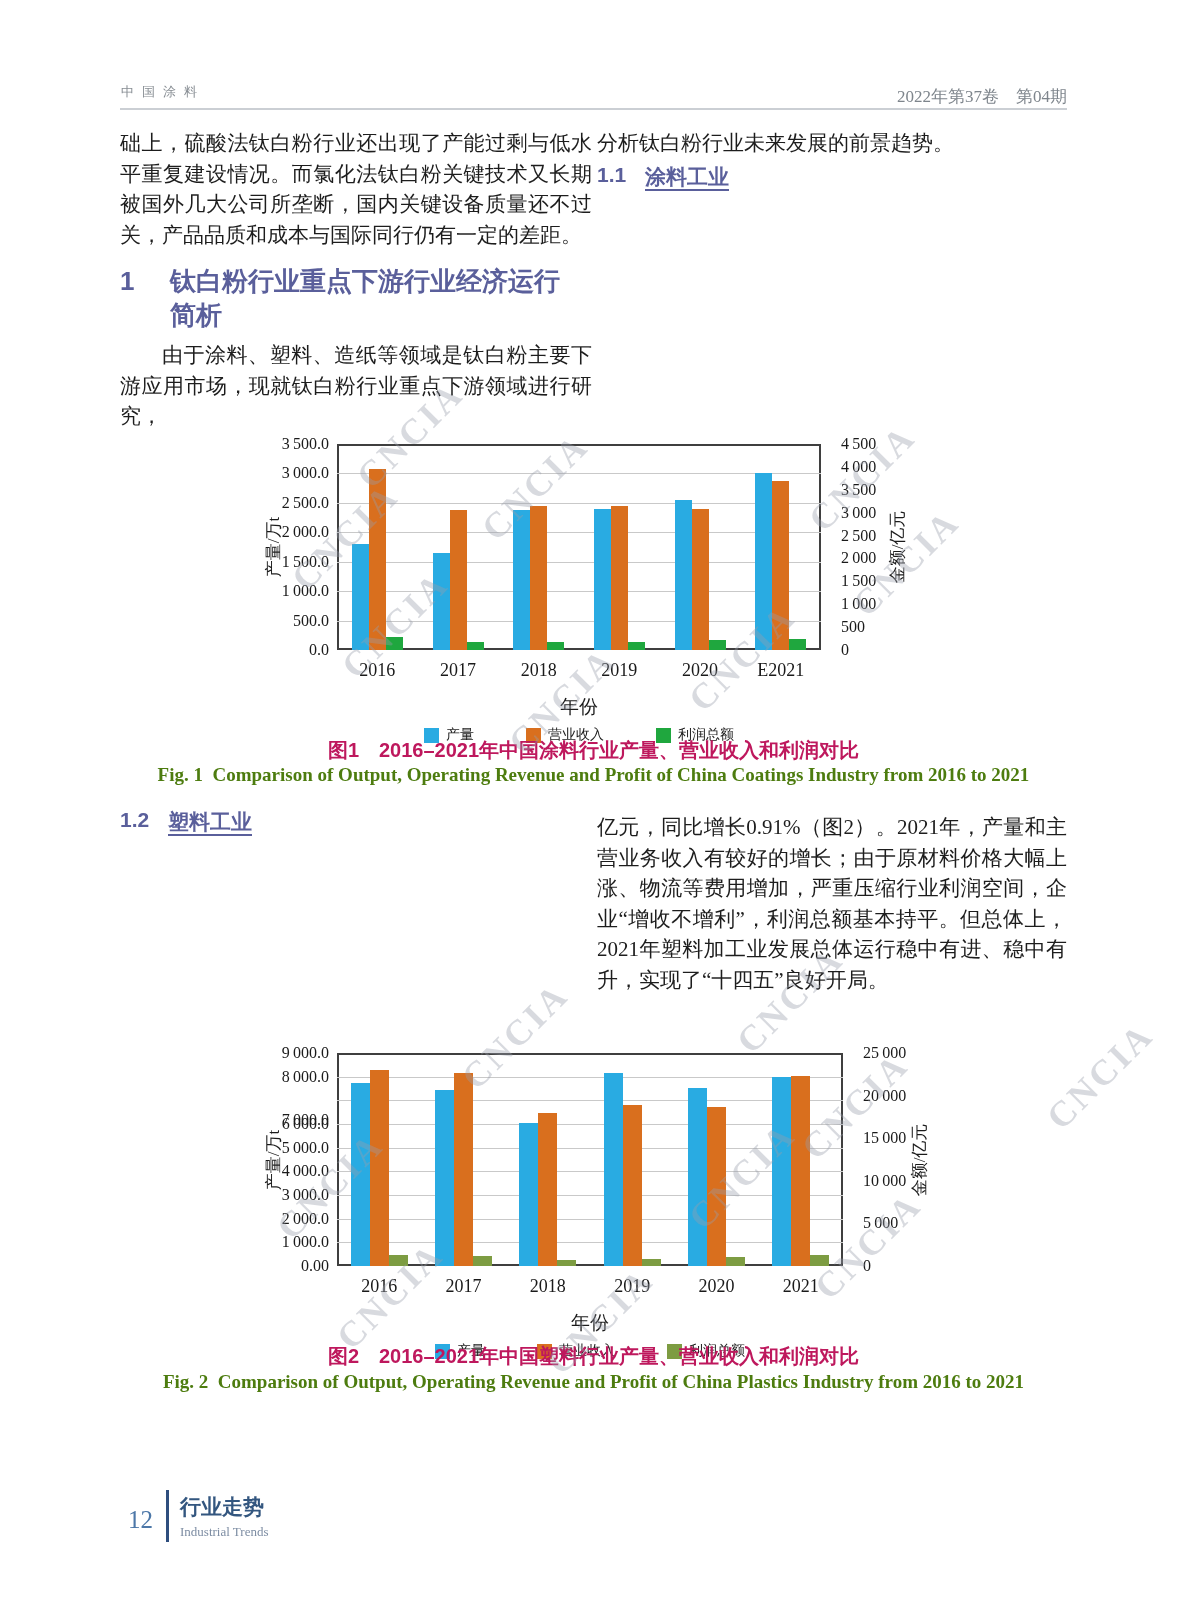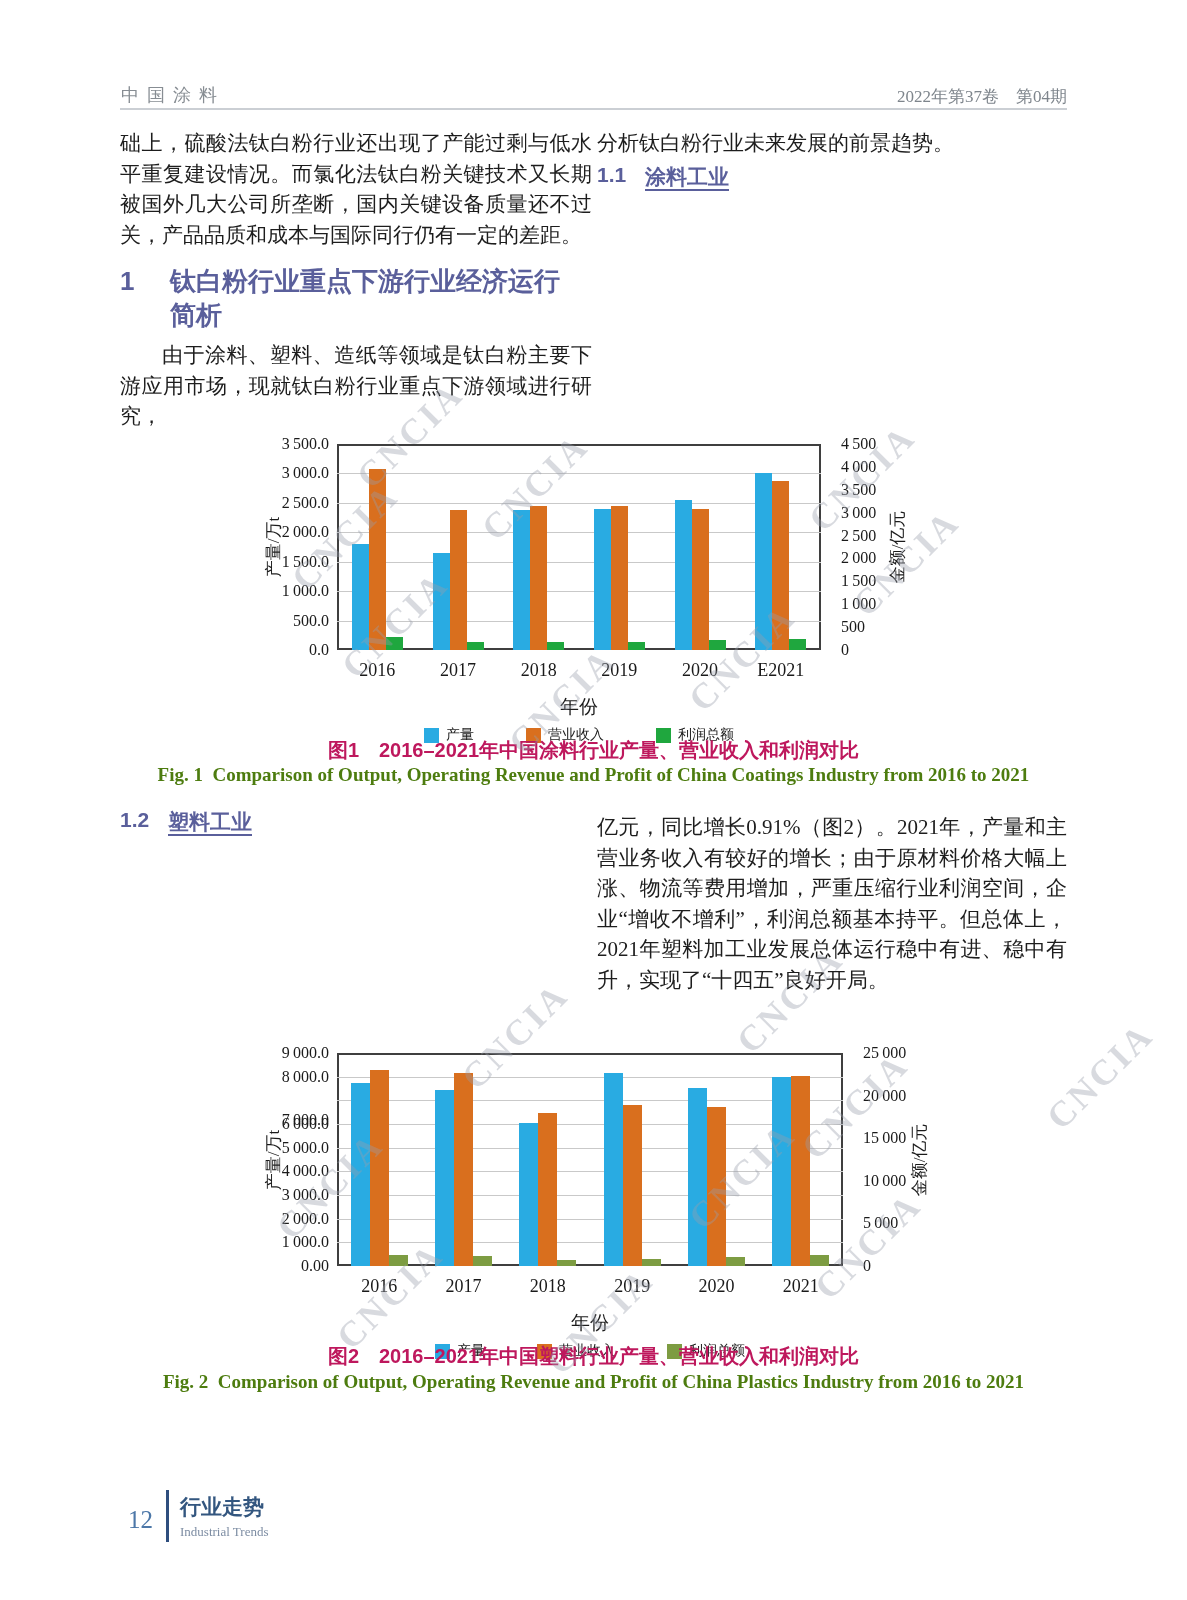--- a/index.html
+++ b/index.html
@@ -1,19 +1,19 @@
 <!DOCTYPE html>
 <html><head>
 <meta charset="utf-8">
 <style>
   html,body{margin:0;padding:0;background:#ffffff;}
   .page{position:relative;width:1187px;height:1600px;background:#ffffff;overflow:hidden;
         font-family:"Liberation Serif",serif;color:#1e1e1e;}
   
-  .hdr-journal{position:absolute;left:121px;top:83px;font-size:18px;color:#878d93;
+  .hdr-journal{position:absolute;left:121px;top:83px;font-size:13px;color:#878d93;
                letter-spacing:8px;font-family:Liberation Serif, serif;}
   .hdr-issue{position:absolute;right:120px;top:85px;font-size:17px;color:#7e858c;
              font-family:"Liberation Serif",serif;}
   .hdr-rule{position:absolute;left:120px;top:108px;width:947px;height:2px;background:#cbcfd4;}
   
   .para{position:absolute;font-size:21px;line-height:30.6px;text-align:justify;color:#1d1d1d;}
   .ind{text-indent:2em;}
   .h1{position:absolute;left:120px;top:264px;display:flex;color:#5a5f9b;
       font-family:"Liberation Sans",sans-serif;font-weight:bold;font-size:26px;line-height:34px;}
   .h1-num{width:50px;flex:none;}

